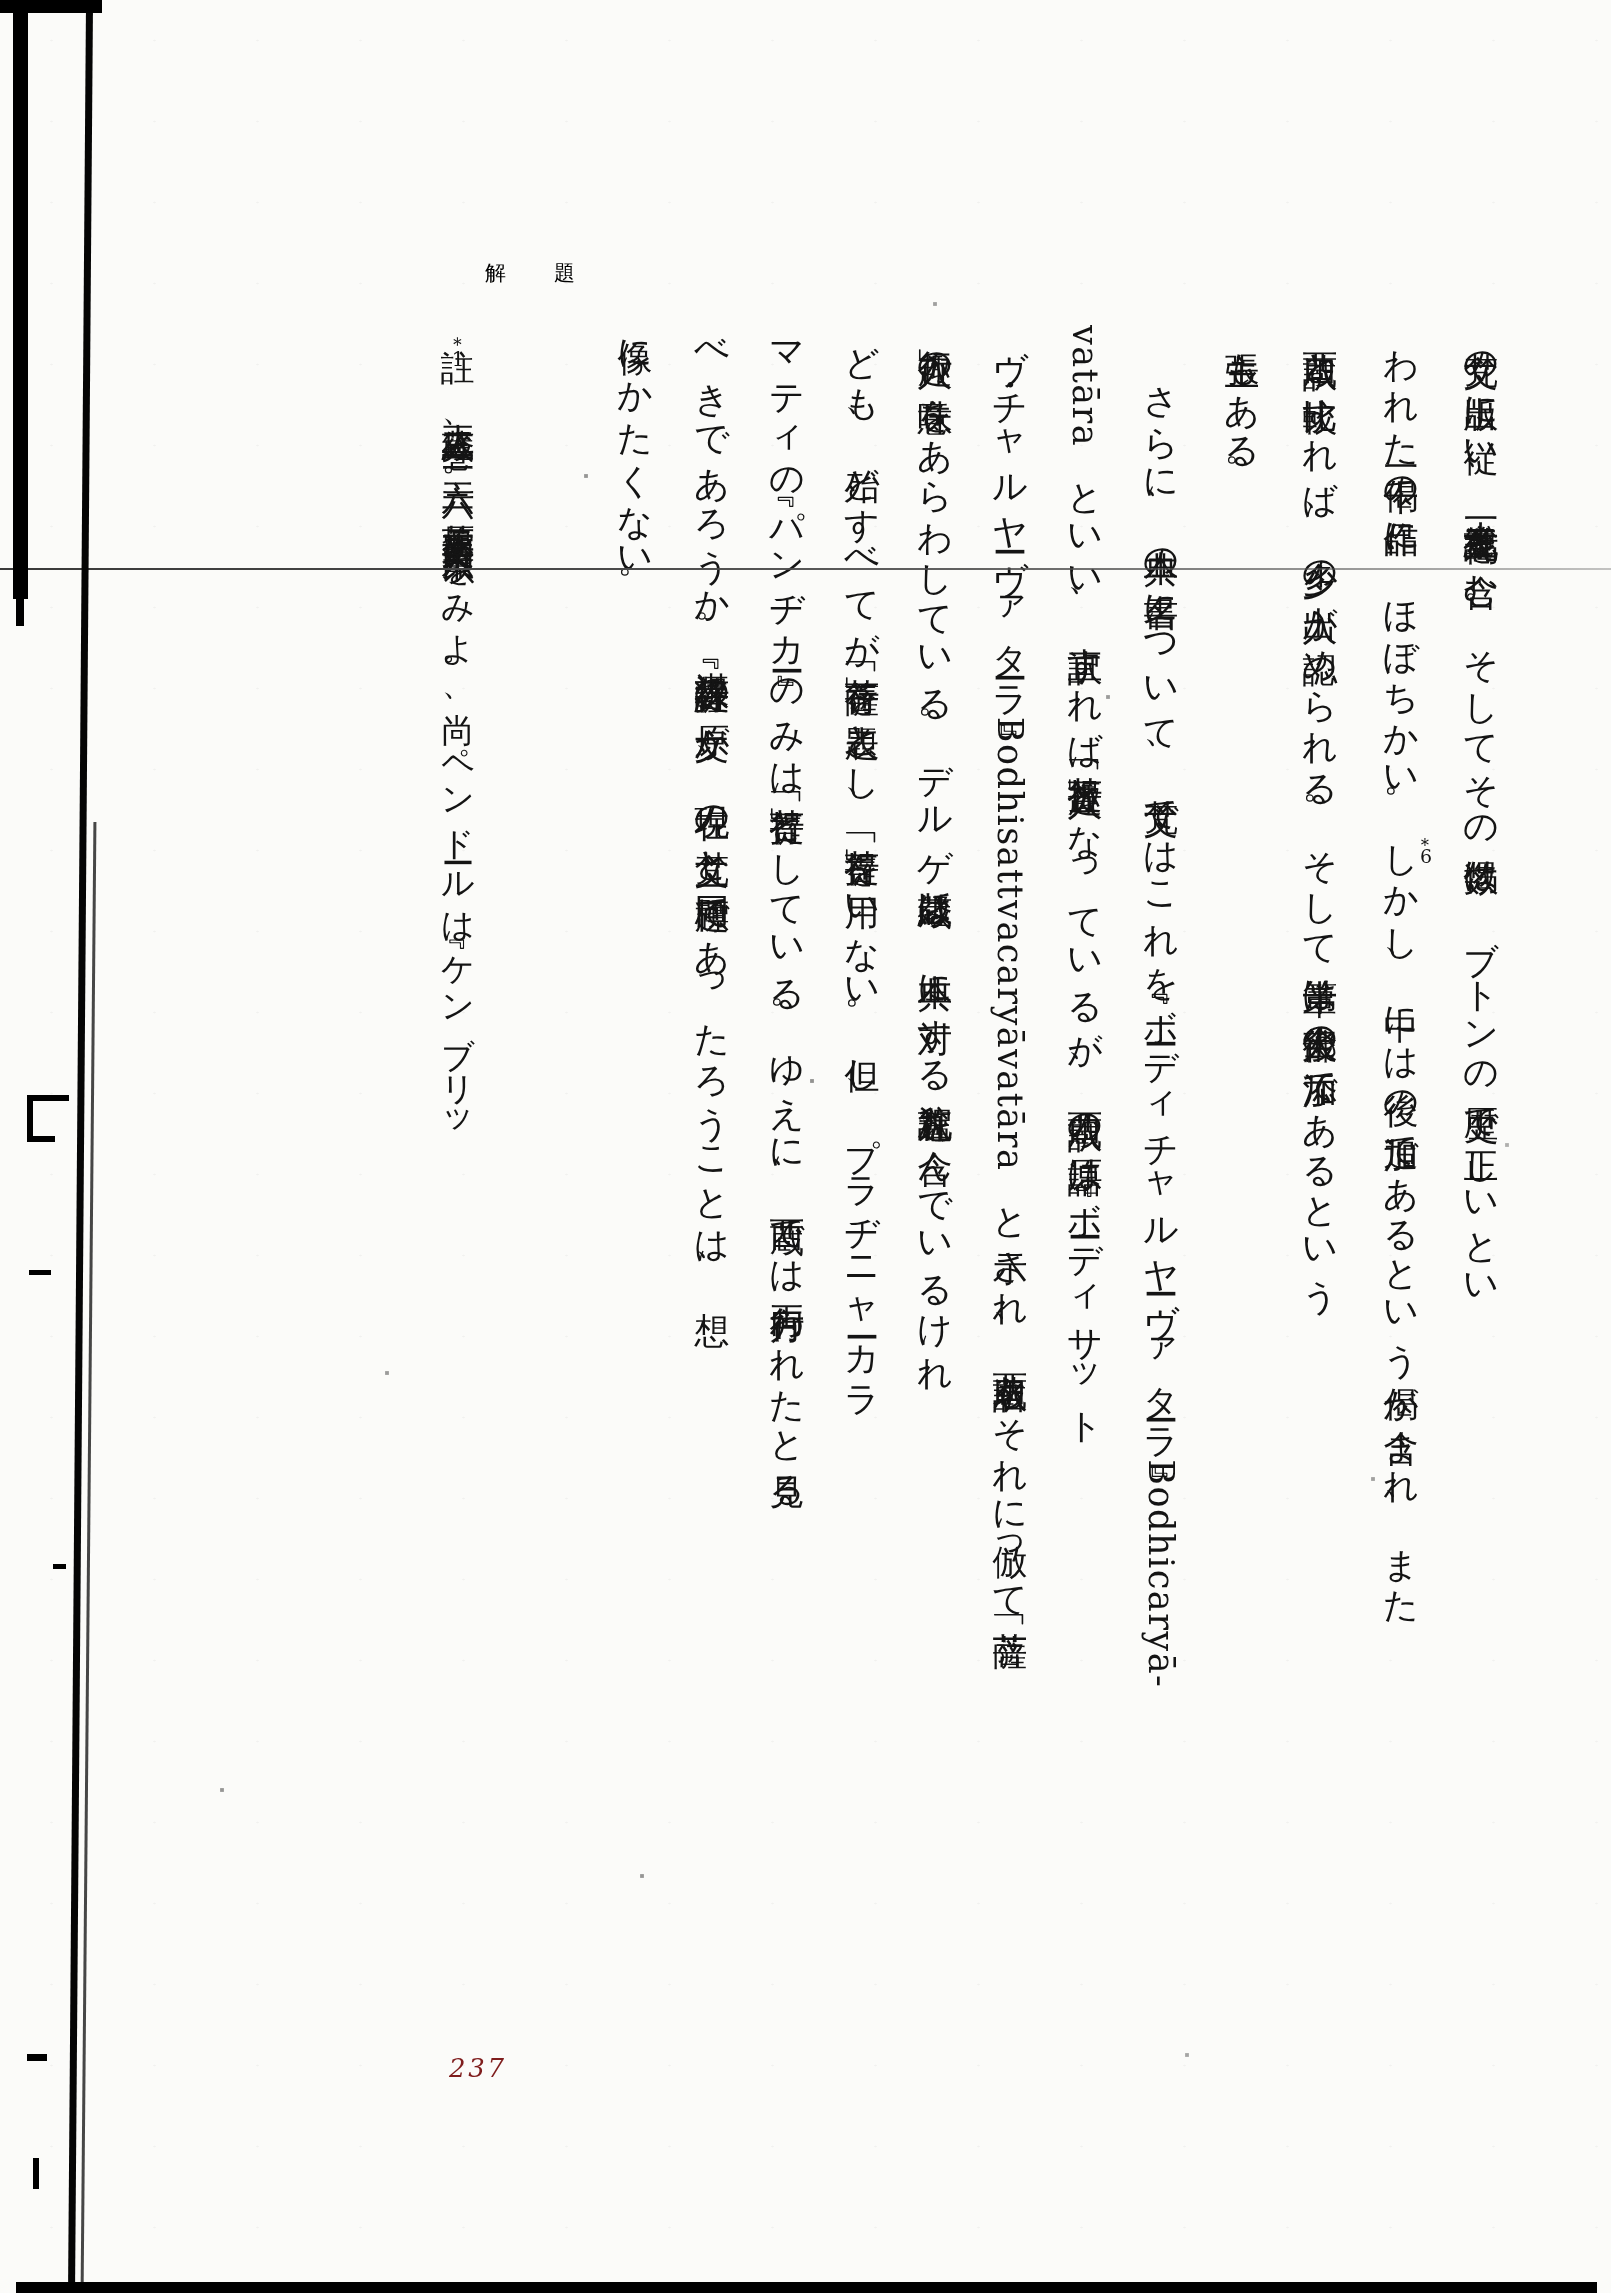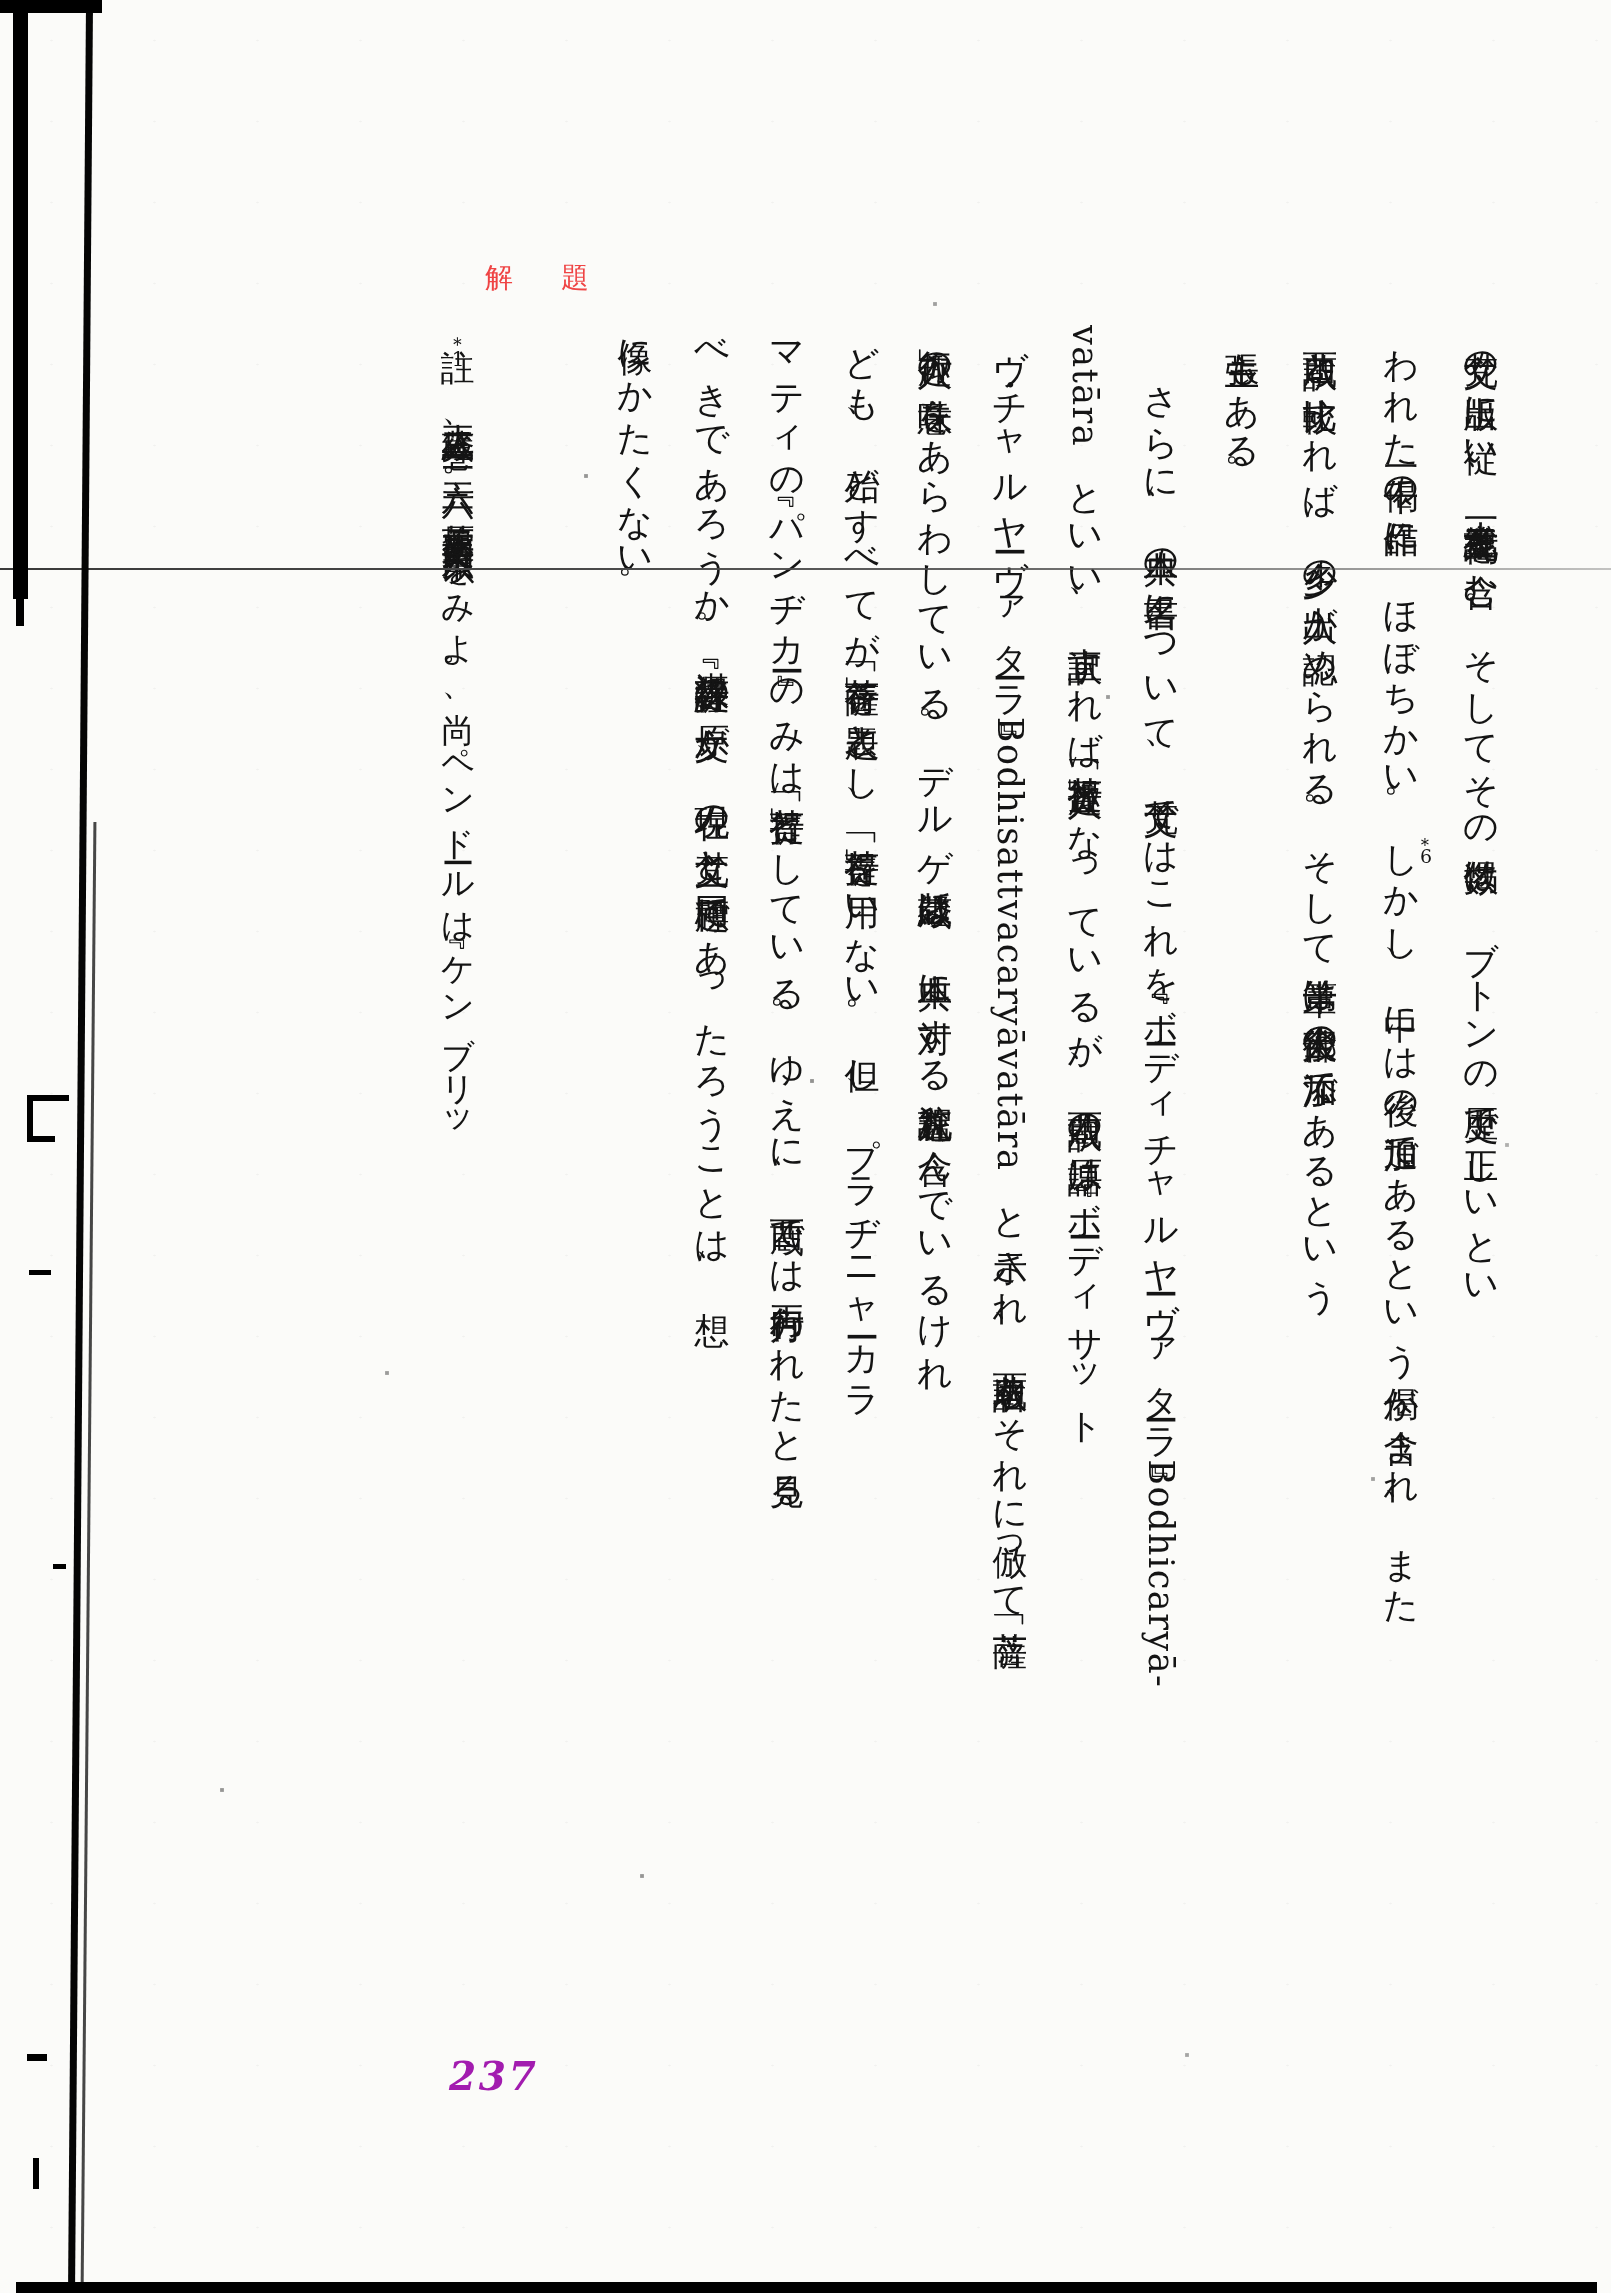--- a/index.html
+++ b/index.html
@@ -30,25 +30,25 @@
     text-orientation:upright;
   }
   
   .note-heading{font-size:34px;}
   .note-ref{font-size:20px;line-height:20px;letter-spacing:3.7px;text-orientation:upright;}
   .gap-sm{display:inline-block;width:0;height:22px;}
   .note-text{font-size:33px;letter-spacing:2.7px;}
   
   .running-head{
     position:absolute;left:485px;top:259px;
-    font-size:28px;letter-spacing:48px;color:#ef4444;white-space:nowrap;
+    font-size:21px;letter-spacing:48px;color:#000000;white-space:nowrap;
   }
   .folio{
     position:absolute;left:449px;top:2053px;
-    font-size:39px;font-style:italic;letter-spacing:2.7px;color:#a21caf;font-weight:bold;
+    font-size:26px;font-style:italic;letter-spacing:2.7px;color:#7f1d1d;
   }
   
   .art{position:absolute;background:#000;}
   .fold-line{
     position:absolute;left:0;top:568px;width:1612px;height:1.8px;
     background:linear-gradient(90deg,#3a3a3a 0%,#4a4a4a 38%,rgba(70,70,70,.85) 60%,rgba(80,80,80,.6) 82%,rgba(90,90,90,.35) 100%);
   }
   .gutter-streak{
     position:absolute;left:77px;top:-11px;width:7.3px;height:2321px;
     background:#050505;transform:rotate(0.45deg);

